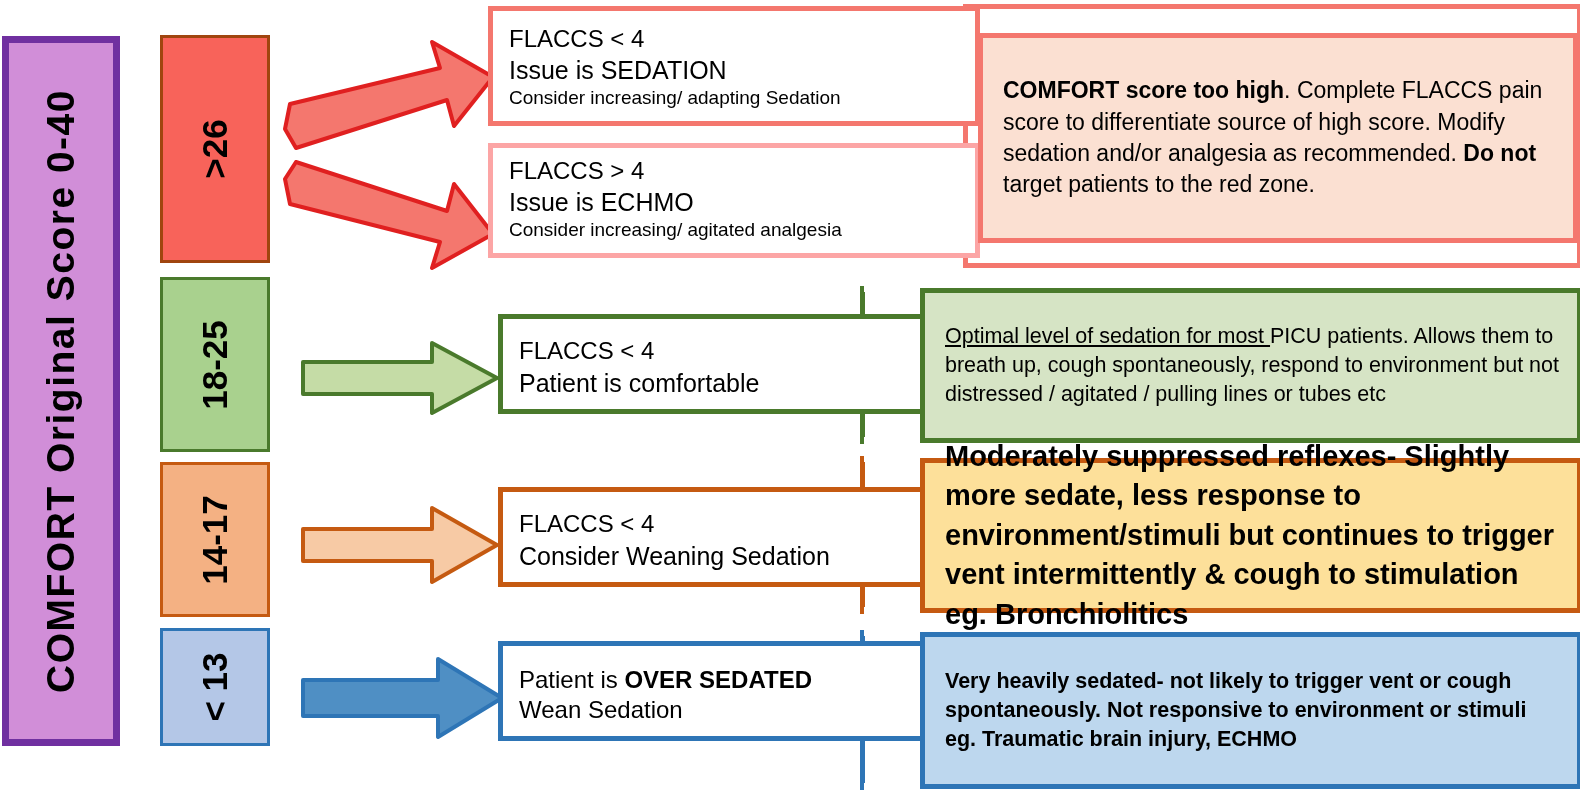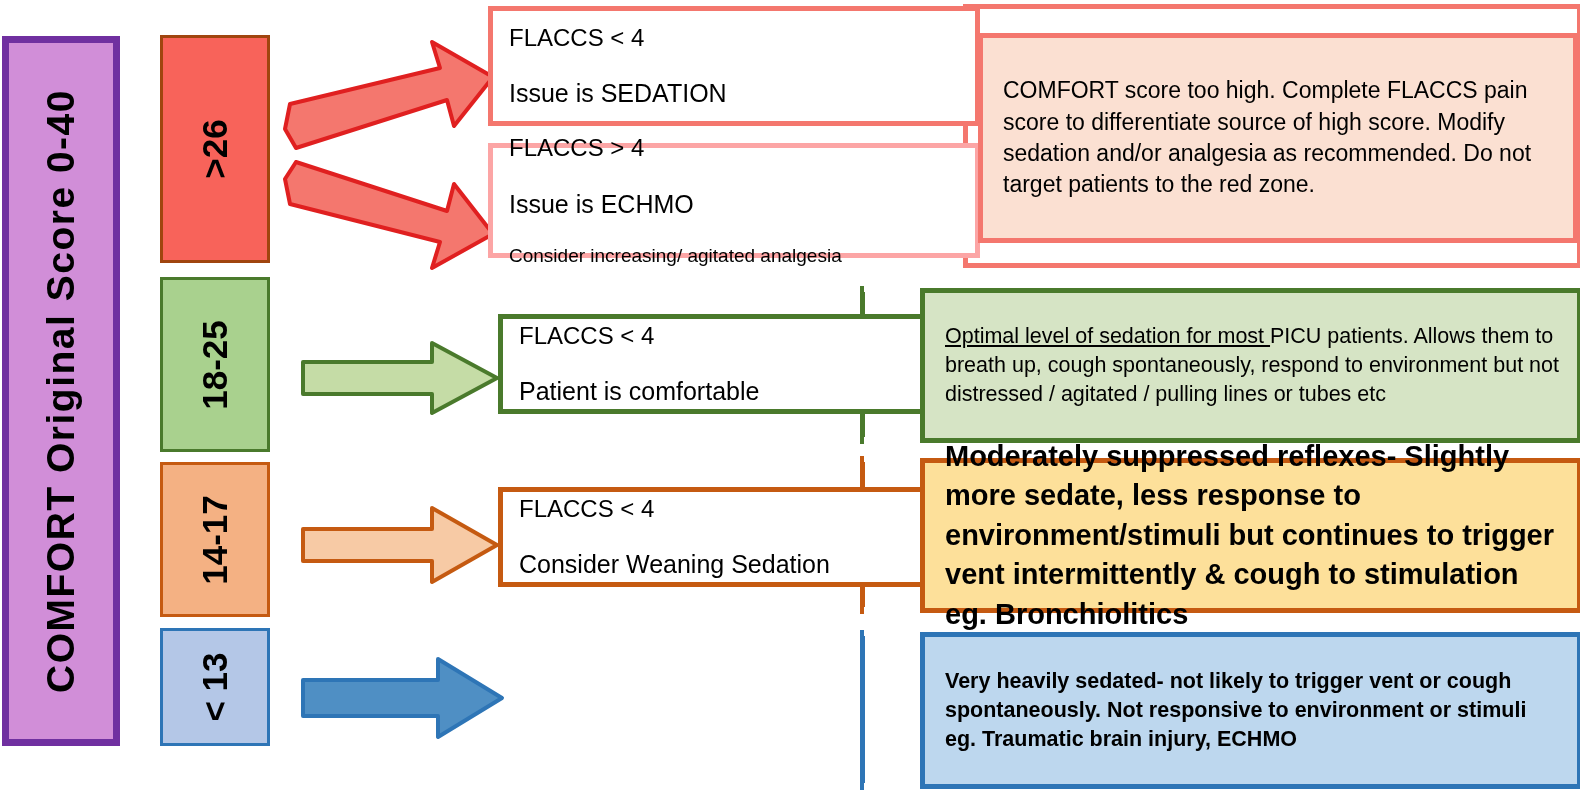--- a/index.html
+++ b/index.html
@@ -59,22 +59,21 @@
   
   .arrow-svg { position: absolute; }
 
   
   .outcome {
     position: absolute;
     background: #ffffff;
     padding: 10px 0 10px 16px;
     display: flex;
     flex-direction: column;
-    justify-content: center;
-    gap: 24px;
+    justify-content: flex-end;
   }
   .outcome .l1 { font-size: 24px; color:#000; line-height:1.28; }
   .outcome .l2 { font-size: 25px; color:#000; font-weight: normal; line-height:1.28; }
   .outcome .l3 { font-size: 19px; color:#000; line-height:1.3; }
   .outcome .l2sm { font-size: 24px; color:#000; line-height:1.3; }
   .outcome .l2sm b { font-weight: bold; }
 
   .oc-sedation { left: 488px; top: 6px;   width: 492px; height: 120px; border:5px solid #f4776e; }
   .oc-pain     { left: 488px; top: 143px; width: 492px; height: 115px; border:5px solid #fca5a5; }
   .oc-comfort  { left: 498px; top: 314px; width: 440px; height: 100px; border:5px solid #4a7a2c; }
@@ -97,21 +96,21 @@
     left: 963px; top: 4px; width: 619px; height: 264px;
     border: 5px solid #f4776e;
     background: #ffffff;
   }
   .desc-red {
     left: 978px; top: 33px; width: 600px; height: 210px;
     background: #fbe0d2;
     border: 5px solid #f4776e;
   }
   .desc-red p { font-size: 23px; line-height: 1.36; }
-  .desc-red b { font-weight: normal; }
+  .desc-red b { font-weight: bold; }
 
   .green-outer {
     position: absolute;
     left: 860px; top: 286px; width: 722px; height: 158px;
     border: 5px solid #4a7a2c;
     background: transparent;
   }
   .desc-green {
     left: 920px; top: 288px; width: 662px; height: 155px;
     background: #d6e4c5;
@@ -207,38 +206,45 @@
   <div class="mask" style="left:864px; top:607px; width:716px; height:9px;"></div>
   <div class="mask" style="left:872px; top:500px; width:710px; height:72px;"></div>
 
   <div class="mask" style="left:864px; top:628px; width:716px; height:8px;"></div>
   <div class="mask" style="left:864px; top:783px; width:716px; height:10px;"></div>
   <div class="mask" style="left:872px; top:676px; width:710px; height:72px;"></div>
 
   <div class="outcome oc-sedation">
     <div class="l1">FLACCS &lt; 4</div>
     <div class="l2">Issue is SEDATION</div>
+    <div class="l3">Consider increasing/ adapting Sedation</div>
   </div>
 
   <div class="outcome oc-pain">
     <div class="l1">FLACCS &gt; 4</div>
     <div class="l2">Issue is ECHMO</div>
     <div class="l3">Consider increasing/ agitated analgesia</div>
   </div>
 
   <div class="outcome oc-comfort">
     <div class="l1">FLACCS &lt; 4</div>
     <div class="l2">Patient is comfortable</div>
   </div>
 
   <div class="outcome oc-wean">
     <div class="l1">FLACCS &lt; 4</div>
     <div class="l2">Consider Weaning Sedation</div>
   </div>
 
+  <div class="outcome oc-over">
+    <div class="l2sm">
+      <span>Patient is </span><b>OVER SEDATED</b>
+    </div>
+    <div class="l1">Wean Sedation</div>
+  </div>
 
   <div class="desc desc-red">
     <p><b>COMFORT score too high</b><span>. Complete FLACCS pain score to differentiate source of high score. Modify sedation and/or analgesia as recommended. </span><b>Do not</b><span> target patients to the red zone.</span></p>
   </div>
 
   <div class="desc desc-green">
     <p><span class="u">Optimal level of sedation for most </span><span>PICU patients. Allows them to breath up, cough spontaneously, respond to environment but not distressed / agitated / pulling lines or tubes etc</span></p>
   </div>
 
   <div class="desc desc-orange">

